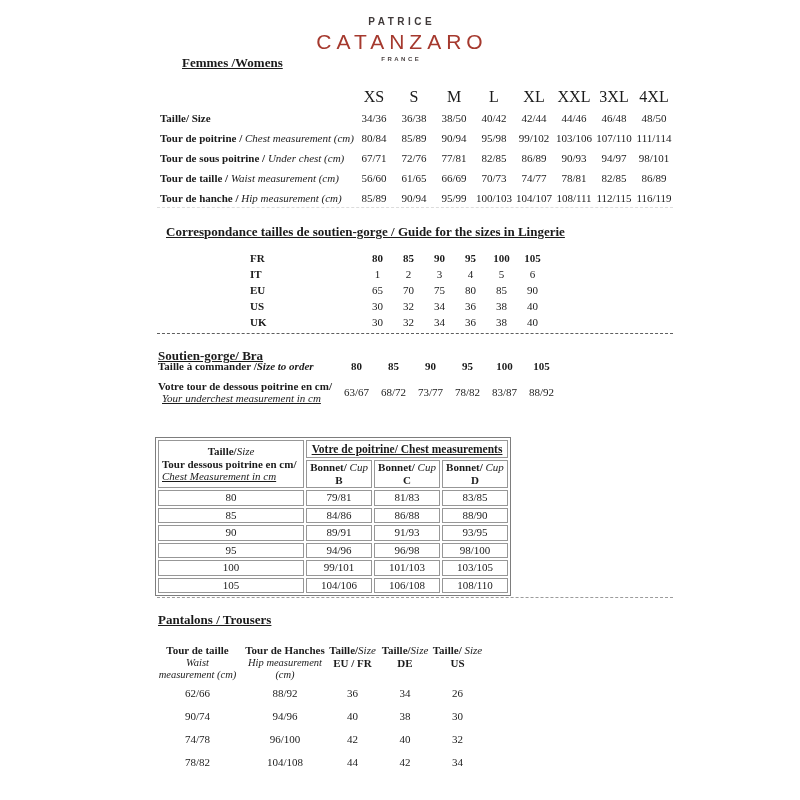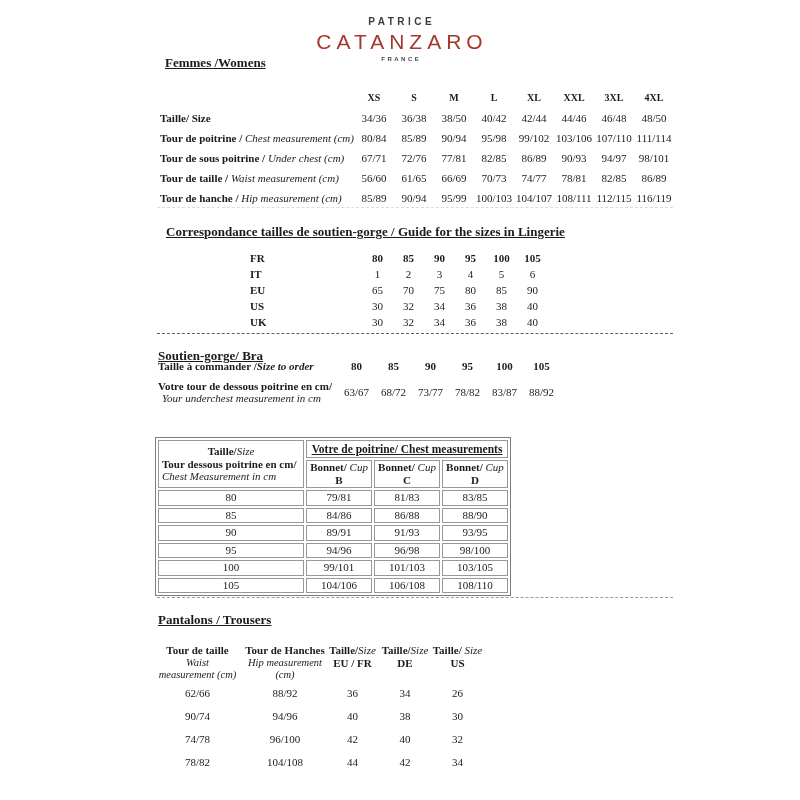--- a/index.html
+++ b/index.html
@@ -10,29 +10,29 @@
   .logo{position:absolute;top:16px;left:0;right:0;text-align:center;font-family:"Liberation Sans",sans-serif;}
   .logo-top{font-size:10px;font-weight:700;letter-spacing:3.5px;padding-left:3.5px;color:#403a3a;}
   .logo-name{font-size:21px;font-weight:400;letter-spacing:5px;padding-left:4px;color:#a5392e;margin:3px 0 2px;}
   .logo-country{font-size:6px;font-weight:700;letter-spacing:2.5px;padding-left:2.5px;color:#4a4242;}
 
   
   .hdg{position:absolute;font-size:13px;font-weight:bold;text-decoration:underline;white-space:nowrap;}
   .sep{position:absolute;left:157px;width:516px;height:0;border-top:1px dashed #5f5f5f;}
   .sep.light{border-top-color:#dcdcdc;}
   .sep.mid{border-top-color:#9c9c9c;}
-  b{font-weight:bold;} .it{font-style:italic;} .b{font-weight:bold;}
+  b{font-weight:bold;} .it{font-style:italic;text-decoration:underline;} .b{font-weight:bold;}
   table{border-collapse:collapse;}
   td,th{padding:0;font-weight:normal;}
 
   
   .t-femmes{position:absolute;top:86px;left:160px;table-layout:fixed;width:514px;font-size:11px;}
   .t-femmes th.lbl{width:194px;}
   .t-femmes .val{width:40px;text-align:center;white-space:nowrap;}
-  .t-femmes thead th{height:22px;font-weight:bold;font-size:10px;vertical-align:middle;}
+  .t-femmes thead th{height:22px;font-weight:normal;font-size:16px;vertical-align:middle;}
   .t-femmes tbody td{height:20px;vertical-align:middle;}
   .t-femmes td.lbl{text-align:left;white-space:nowrap;}
   .t-femmes td.lbl i{font-style:italic;}
 
   
   .t-lingerie{position:absolute;top:250px;left:250px;table-layout:fixed;width:298px;font-size:11px;}
   .t-lingerie td{height:16px;vertical-align:middle;}
   .t-lingerie td.lbl{width:112px;text-align:left;}
   .t-lingerie td.val{width:31px;text-align:center;white-space:nowrap;}
   .t-lingerie tr.vals-bold td{font-weight:bold;}
@@ -78,21 +78,21 @@
 <body>
 
 <div class="page">
 
   <div class="logo">
     <div class="logo-top">PATRICE</div>
     <div class="logo-name">CATANZARO</div>
     <div class="logo-country">FRANCE</div>
   </div>
 
-  <div class="hdg" style="top:55px;left:165px;font-family:Liberation Serif, serif;">Femmes /Womens</div>
+  <div class="hdg" style="top:55px;left:182px;font-family:Liberation Serif, serif;">Femmes /Womens</div>
 
   <table class="t-femmes">
     <thead>
       <tr>
         <th class="lbl"></th>
 
           <th class="val">XS</th>
 
           <th class="val">S</th>
 

